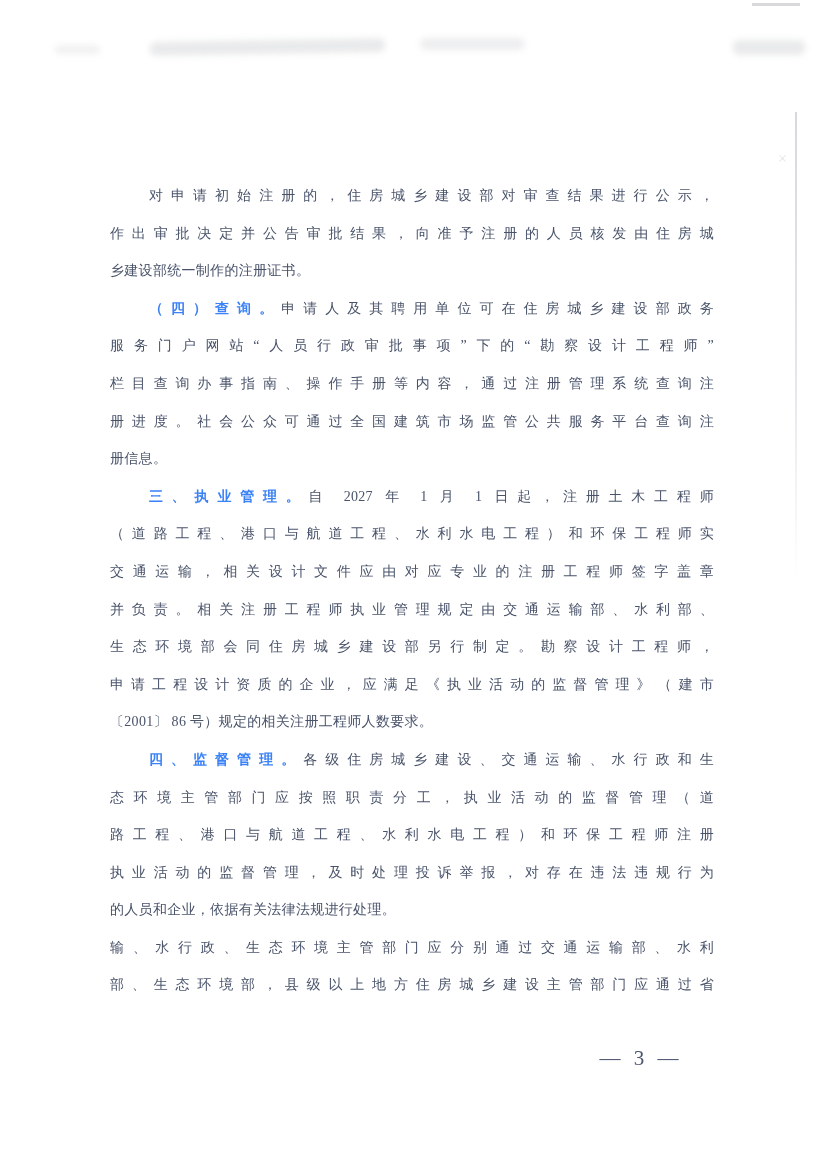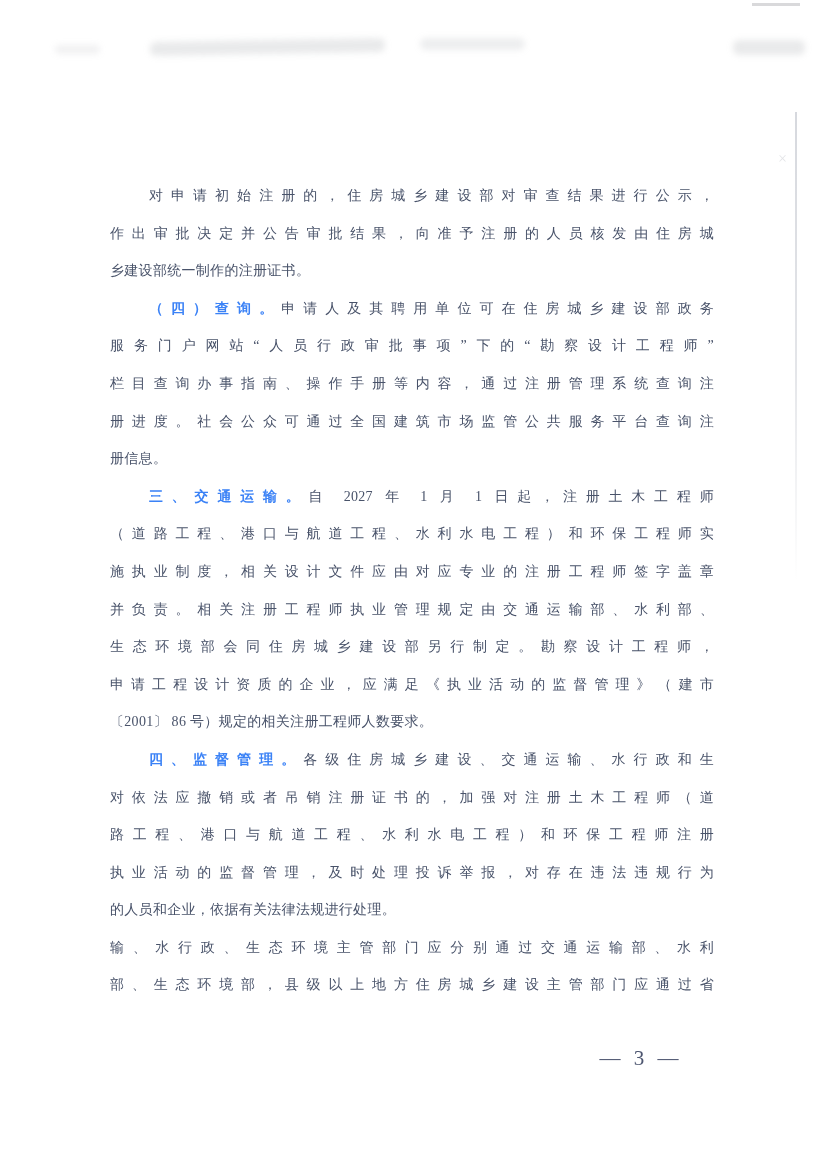--- a/index.html
+++ b/index.html
@@ -107,29 +107,29 @@
 
   <div class="text-block">
     <div class="line ind just"><span>对申请初始注册的，住房城乡建设部对审查结果进行公示，</span></div>
     <div class="line just"><span>作出审批决定并公告审批结果，向准予注册的人员核发由住房城</span></div>
     <div class="line"><span>乡建设部统一制作的注册证书。</span></div>
     <div class="line ind just"><span class="hd">（四）查询。</span><span>申请人及其聘用单位可在住房城乡建设部政务</span></div>
     <div class="line just"><span>服务门户网站“人员行政审批事项”下的“勘察设计工程师”</span></div>
     <div class="line just"><span>栏目查询办事指南、操作手册等内容，通过注册管理系统查询注</span></div>
     <div class="line just"><span>册进度。社会公众可通过全国建筑市场监管公共服务平台查询注</span></div>
     <div class="line"><span>册信息。</span></div>
-    <div class="line ind just"><span class="hd">三、交通运输。</span><span>自 2027 年 1 月 1 日起，注册土木工程师</span></div>
+    <div class="line ind just"><span class="hd">三、执业管理。</span><span>自 2027 年 1 月 1 日起，注册土木工程师</span></div>
     <div class="line just"><span>（道路工程、港口与航道工程、水利水电工程）和环保工程师实</span></div>
-    <div class="line just"><span>施执业制度，相关设计文件应由对应专业的注册工程师签字盖章</span></div>
+    <div class="line just"><span>交通运输，相关设计文件应由对应专业的注册工程师签字盖章</span></div>
     <div class="line just"><span>并负责。相关注册工程师执业管理规定由交通运输部、水利部、</span></div>
     <div class="line just"><span>生态环境部会同住房城乡建设部另行制定。勘察设计工程师，</span></div>
     <div class="line just"><span>申请工程设计资质的企业，应满足《执业活动的监督管理》（建市</span></div>
     <div class="line"><span>〔2001〕 86 号）规定的相关注册工程师人数要求。</span></div>
     <div class="line ind just"><span class="hd">四、监督管理。</span><span>各级住房城乡建设、交通运输、水行政和生</span></div>
-    <div class="line just"><span>对依法应撤销或者吊销注册证书的，加强对注册土木工程师（道</span></div>
+    <div class="line just"><span>态环境主管部门应按照职责分工，执业活动的监督管理（道</span></div>
     <div class="line just"><span>路工程、港口与航道工程、水利水电工程）和环保工程师注册</span></div>
     <div class="line just"><span>执业活动的监督管理，及时处理投诉举报，对存在违法违规行为</span></div>
     <div class="line"><span>的人员和企业，依据有关法律法规进行处理。</span></div>
     <div class="line just"><span>输、水行政、生态环境主管部门应分别通过交通运输部、水利</span></div>
     <div class="line just"><span>部、生态环境部，县级以上地方住房城乡建设主管部门应通过省</span></div>
   </div>
 
   <div class="page-number">— 3 —</div>
 
 </div>

